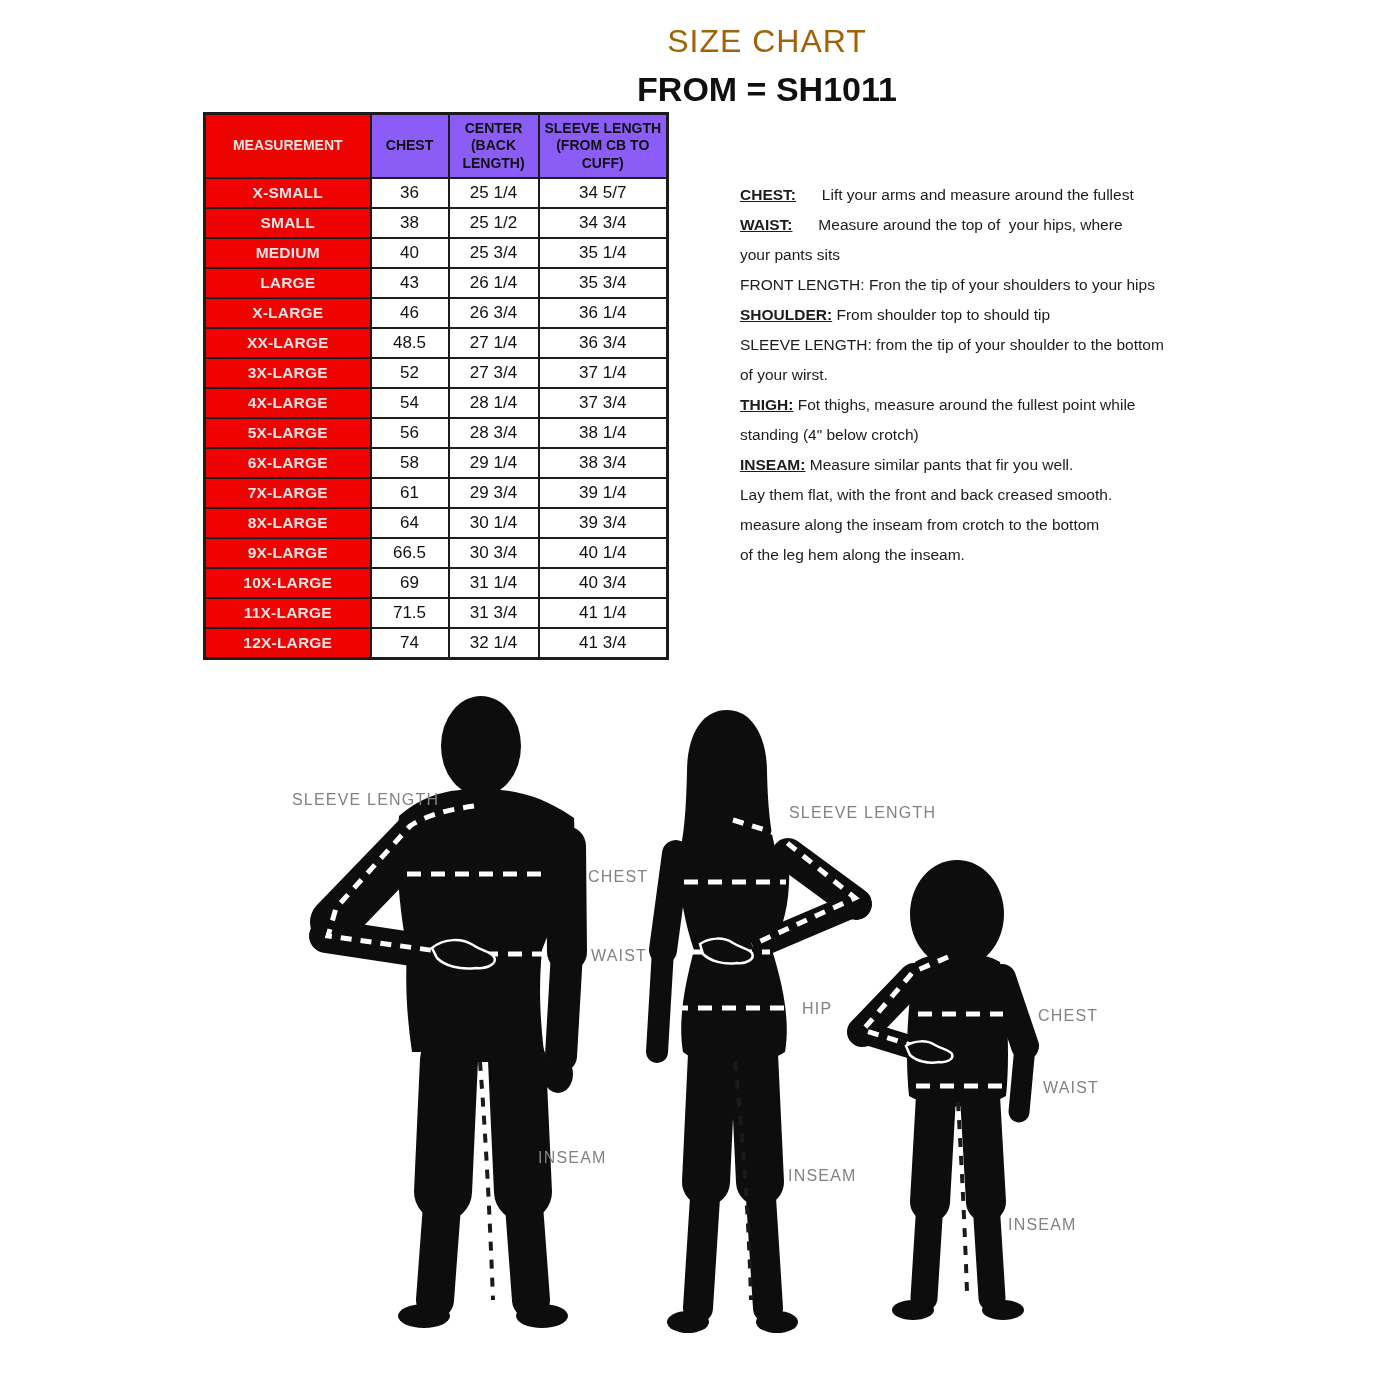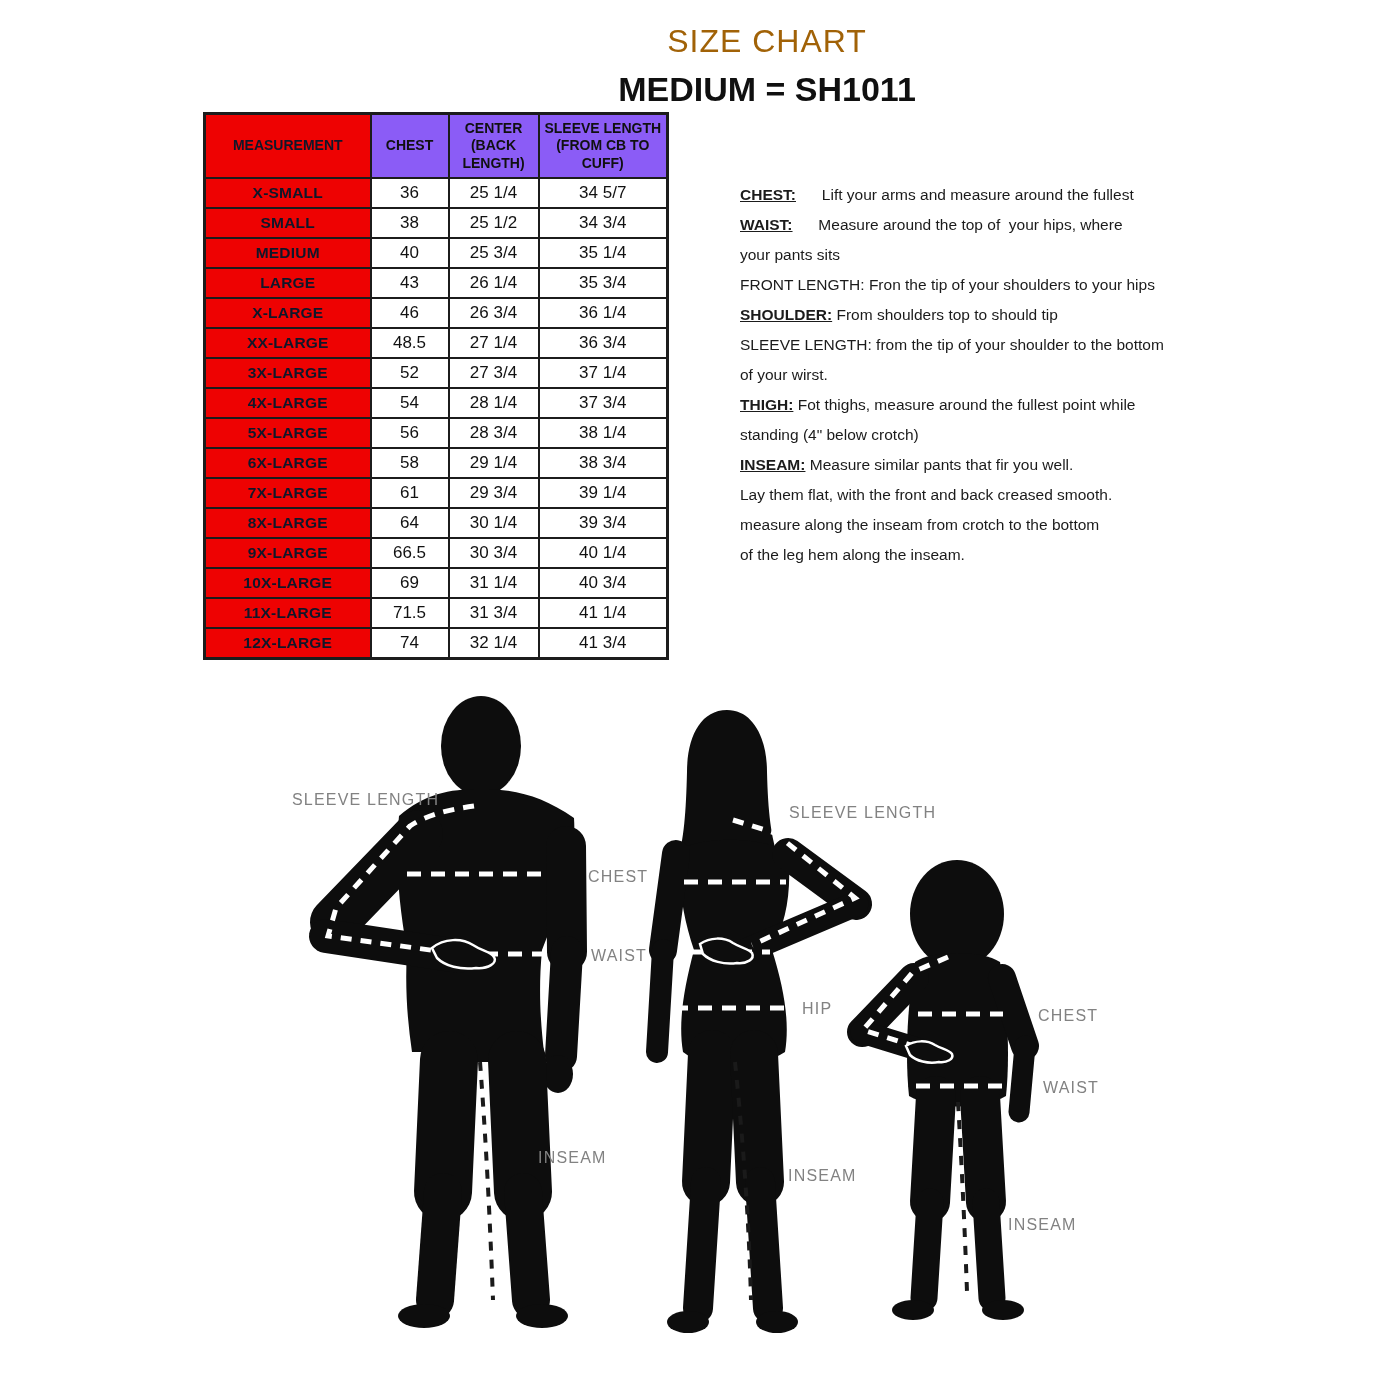--- a/index.html
+++ b/index.html
@@ -24,21 +24,21 @@
   table.size-table{
     position:absolute;top:112px;left:203px;border-collapse:collapse;table-layout:fixed;
     border:3px solid #1c1c1c;background:#fff;
   }
   .size-table th,.size-table td{
     border:2px solid #1c1c1c;text-align:center;vertical-align:middle;padding:0;overflow:hidden;
   }
   .size-table th{
     height:62px;font-size:14px;font-weight:bold;line-height:1.25;color:#101010;background:#8b5cf6;
   }
-  .size-table .red{background:var(--red);color:#0f172a;}
+  .size-table .red{background:var(--red);color:#e5e5e5;}
   .size-table tbody td{height:28px;line-height:28px;font-size:17px;color:#111;}
   .size-table td.size-cell{font-weight:bold;font-size:15.5px;letter-spacing:.2px;}
   .instructions{position:absolute;left:740px;top:180px;width:460px;}
   .instr-line{height:30px;line-height:30px;font-size:15.5px;white-space:pre;color:#1b1b1b;}
   .instr-label{font-weight:bold;text-align:center;}
   .instr-label.u{text-decoration:underline;}
   svg.figures{position:absolute;left:0;top:690px;}
   .sil{fill:var(--sil);}
   .limb{stroke:var(--sil);fill:none;stroke-linecap:round;}
   .dash-white{stroke:#fff;stroke-width:5;fill:none;stroke-dasharray:14 10;}
@@ -46,21 +46,21 @@
   .dash-black{stroke:#1a1a1a;stroke-width:4;fill:none;stroke-dasharray:9 9;}
   .hand{fill:var(--sil);stroke:#fff;stroke-width:2.5;}
   .fig-label{fill:var(--labelgray);font-size:16px;letter-spacing:1.2px;font-family:"Liberation Sans",sans-serif;}
 </style>
 </head>
 <body>
 
 <div class="page">
 
   <div class="title">SIZE CHART</div>
-  <div class="subtitle">MEDIUM = SH1011</div>
+  <div class="subtitle">FROM = SH1011</div>
 
   <table class="size-table">
     <colgroup>
       <col style="width:166px">
         <col style="width:78px">
         <col style="width:90px">
         <col style="width:129px">
     </colgroup>
     <thead>
       <tr>
@@ -168,21 +168,21 @@
           <td>41 3/4</td>
         </tr>
       </tbody>
   </table>
 
   <div class="instructions" id="instructions">
       <div class="instr-line"><span class="instr-label u">CHEST:</span><span>      Lift your arms and measure around the fullest</span></div>
       <div class="instr-line"><span class="instr-label u">WAIST:</span><span>      Measure around the top of  your hips, where</span></div>
       <div class="instr-line"><span>your pants sits</span></div>
       <div class="instr-line"><span>FRONT LENGTH: Fron the tip of your shoulders to your hips</span></div>
-      <div class="instr-line"><span class="instr-label u">SHOULDER:</span><span> From shoulders top to should tip</span></div>
+      <div class="instr-line"><span class="instr-label u">SHOULDER:</span><span> From shoulder top to should tip</span></div>
       <div class="instr-line"><span>SLEEVE LENGTH: from the tip of your shoulder to the bottom</span></div>
       <div class="instr-line"><span>of your wirst.</span></div>
       <div class="instr-line"><span class="instr-label u">THIGH:</span><span> Fot thighs, measure around the fullest point while</span></div>
       <div class="instr-line"><span>standing (4" below crotch)</span></div>
       <div class="instr-line"><span class="instr-label u">INSEAM:</span><span> Measure similar pants that fir you well.</span></div>
       <div class="instr-line"><span>Lay them flat, with the front and back creased smooth.</span></div>
       <div class="instr-line"><span>measure along the inseam from crotch to the bottom</span></div>
       <div class="instr-line"><span>of the leg hem along the inseam.</span></div>
     </div>
 

